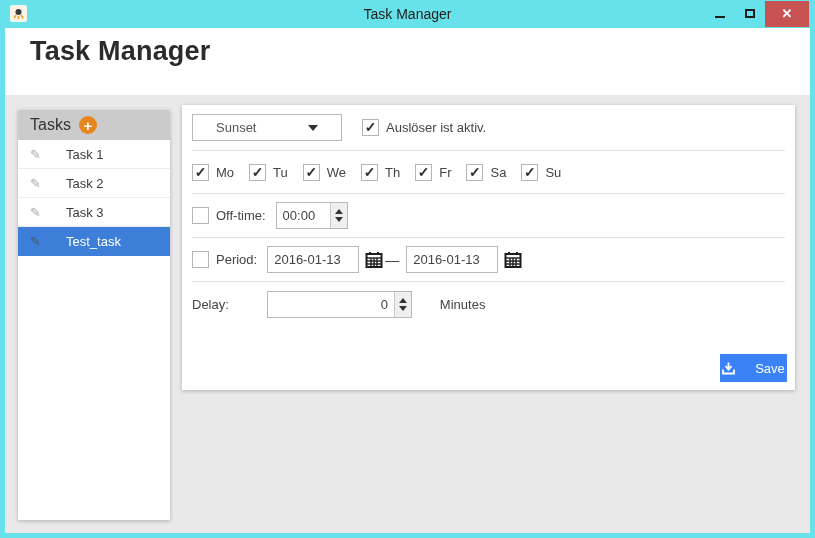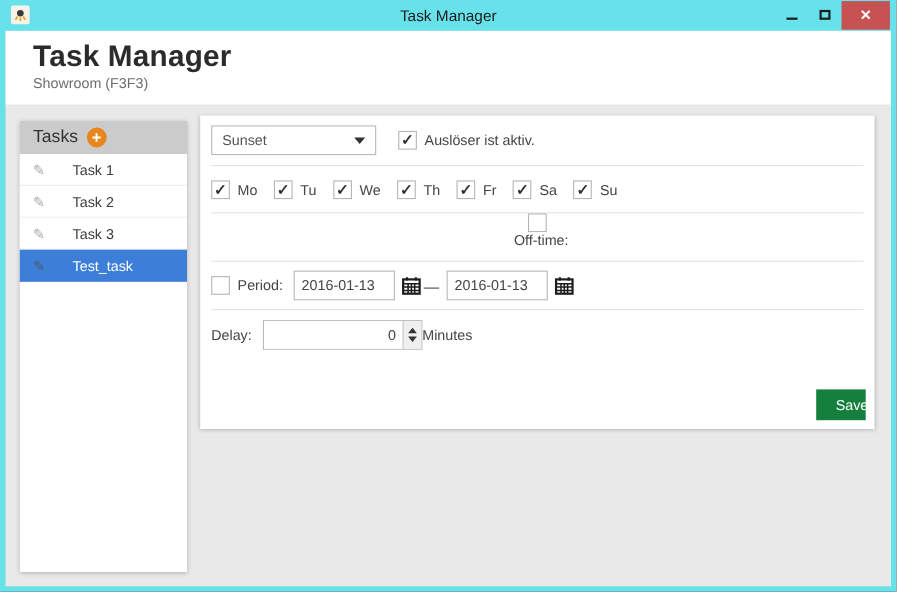--- a/index.html
+++ b/index.html
@@ -79,27 +79,27 @@
     position:absolute; left:177px; top:77px; width:613px; height:285px;
     background:#fff; box-shadow:0 1px 4px rgba(0,0,0,0.25);
     padding:0 10px;
   }
   .form-row {
     display:flex; align-items:center;
     border-bottom:1px solid #e3e3e3;
   }
   .row-trigger  { height:46px; }
   .row-days     { height:43px; }
-  .row-offtime  { height:44px;flex-direction:column; }
+  .row-offtime  { height:44px; }
   .row-period   { height:44px; }
-  .row-delay    { height:45px; border-bottom:none; }
+  .row-delay    { height:45px; border-bottom:none;gap:28px; }
   
   .select {
     width:150px; height:27px; border:1px solid #b9b9b9; background:#fff;
-    display:flex; align-items:center; padding:0 9px; font-size:13px; color:#555;
+    display:flex; align-items:center; padding:0 23px; font-size:13px; color:#555;
     cursor:pointer;
   }
   .select .sel-text { flex:1; }
   .select .arrow-down {
     width:0; height:0; border-left:5px solid transparent; border-right:5px solid transparent;
     border-top:6px solid #333;
   }
   
   .checkbox {
     width:17px; height:17px; border:1px solid #b5b5b5; background:#fff;
@@ -128,22 +128,22 @@
     display:flex; flex-direction:column; align-items:center; justify-content:center;
     gap:3px; cursor:pointer;
   }
   .spin-up { width:0; height:0; border-left:4px solid transparent; border-right:4px solid transparent; border-bottom:5px solid #333; }
   .spin-down { width:0; height:0; border-left:4px solid transparent; border-right:4px solid transparent; border-top:5px solid #333; }
   .cal-icon { margin-left:6px; display:inline-flex; cursor:pointer; }
   .dash { font-size:14px; color:#444; margin:0 7px 0 2px; }
   .form-label { font-size:13px; color:#444; }
   
   .save-btn {
-    position:absolute; right:8px; bottom:8px; width:45px; height:28px;
-    background:#15803d; color:#fff; font-size:13px;
+    position:absolute; right:8px; bottom:8px; width:67px; height:28px;
+    background:#3b82f6; color:#fff; font-size:13px;
     display:flex; align-items:center; justify-content:center; gap:20px;
     border:none; cursor:pointer; font-family:"Liberation Sans", sans-serif;
   }
 </style>
 </head>
 <body>
 
 <div class="window">
 
   <div class="titlebar">
@@ -162,21 +162,20 @@
           <span></span>
         </div>
       <div class="win-btn close">✕</div>
     </div>
   </div>
 
   <div class="win-body">
 
     <div class="page-header">
       <div class="page-title">Task Manager</div>
-      <div class="page-subtitle">Showroom (F3F3)</div>
     </div>
 
     <div class="sidebar">
       <div class="sidebar-header">
         <span>Tasks</span>
         <span class="plus-icon">+</span>
       </div>
       <div class="task-item">
         <span class="pencil">✎</span>
         <span class="task-label">Task 1</span>
@@ -233,20 +232,27 @@
         </span>
         <span class="day-group">
           <span class="checkbox checked"></span>
           <span class="cb-label">Su</span>
         </span>
       </div>
 
       <div class="form-row row-offtime">
         <span class="checkbox"></span>
         <span class="cb-label">Off-time:</span>
+        <span class="spin-input" style="margin-left:10px;">
+          <input style="width: 53px;" value="00:00">
+          <span class="spinner">
+            <span class="spin-up"></span>
+            <span class="spin-down"></span>
+          </span>
+        </span>
       </div>
 
       <div class="form-row row-period">
         <span class="checkbox"></span>
         <span class="cb-label">Period:</span>
         <input class="text-input" style="width: 92px; margin-left: 10px;" value="2016-01-13">
         <span class="cal-icon">
           <svg width="18" height="18" viewBox="0 0 18 18">
             <rect x="1.5" y="3" width="15" height="13" fill="none" stroke="#1d1d1d" stroke-width="2"></rect>
             <line x1="5" y1="1" x2="5" y2="4" stroke="#1d1d1d" stroke-width="2"></line>

